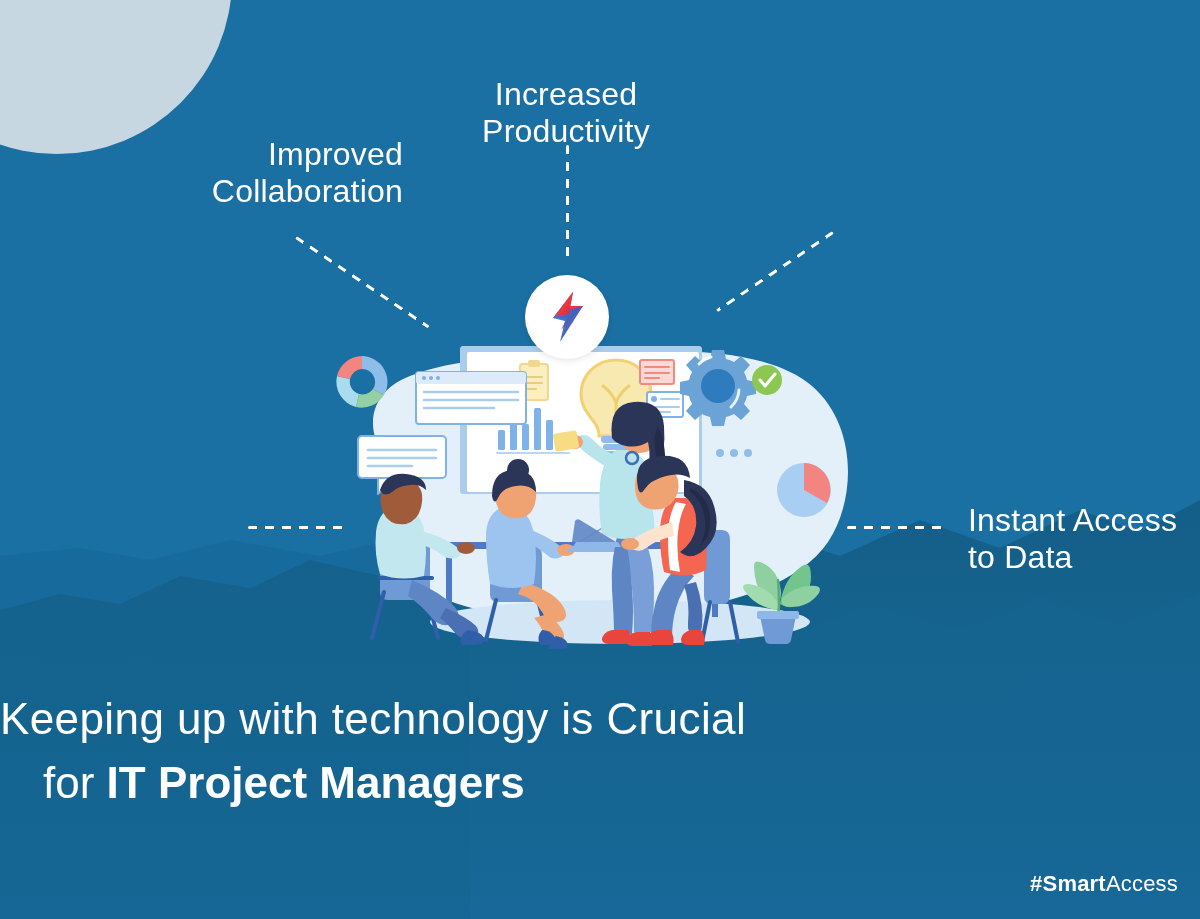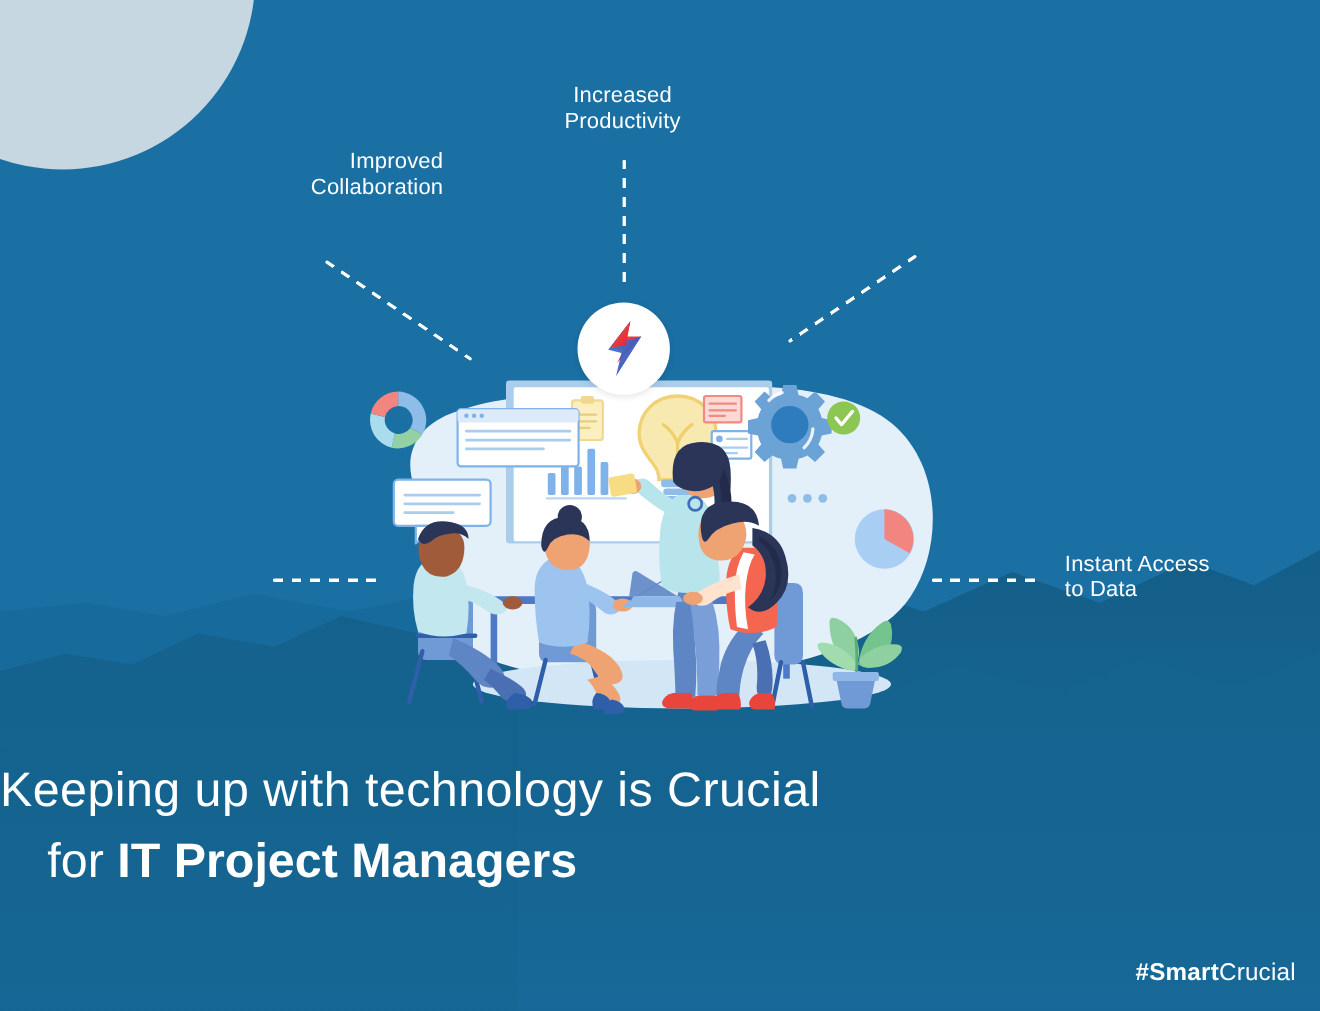--- a/index.html
+++ b/index.html
@@ -43,21 +43,21 @@
     width:3px;
     background-image:repeating-linear-gradient(to bottom,#ffffff 0px,#ffffff 9px,transparent 9px,transparent 17px);
     border-radius:2px;
   }
   .dash-diag { transform-origin:left center; }
 
   
   .label {
     position:absolute;
     color:#ffffff;
-    font-size:20px;
+    font-size:32px;
     line-height:1.17;
     font-weight:400;
     letter-spacing:.2px;
     white-space:pre-line;
   }
   .label.c  { text-align:center; }
   .label.r  { text-align:right; }
   .label.l  { text-align:left; }
 
   
@@ -408,16 +408,16 @@
     </g>
 
   </svg>
 
   <div class="headline">
     <span class="l1">Keeping up with technology is Crucial</span>
     <span class="l2"><span>for </span><b>IT Project Managers</b></span>
   </div>
 
   <div class="watermark">
-    <b>#Smart</b><span>Crucial</span>
+    <b>#Smart</b><span>Access</span>
   </div>
 
 </div>
 
 </body></html>

